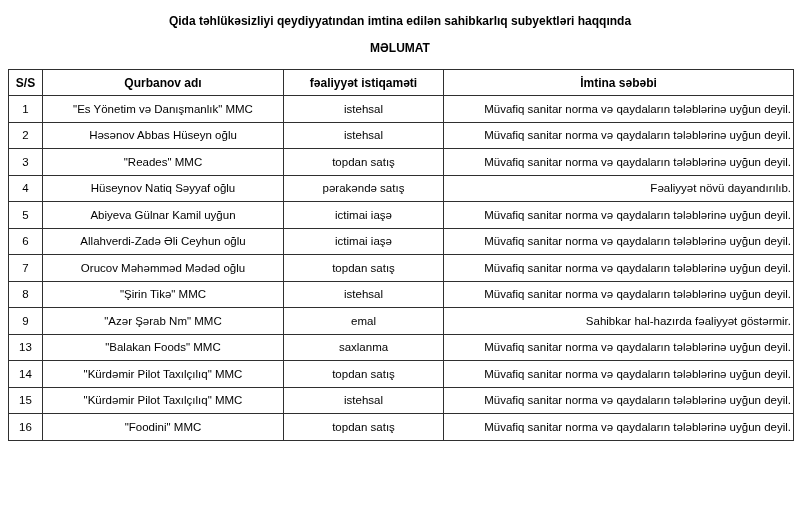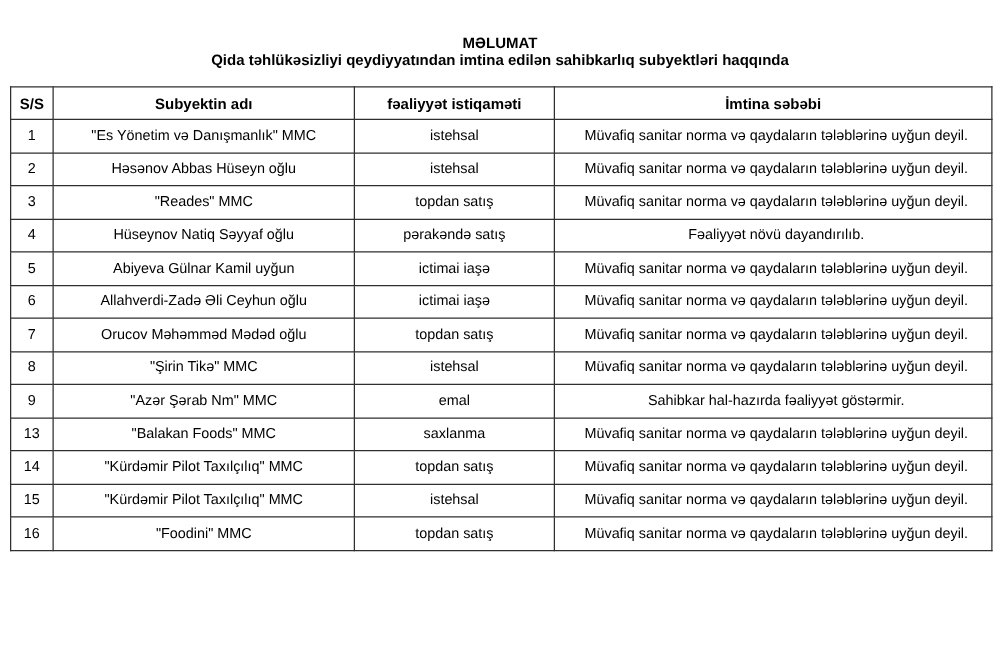--- a/index.html
+++ b/index.html
@@ -47,49 +47,49 @@
     padding: 0 2px;
   }
   table.doc-table td {
     font-size: 11.5px;
     font-weight: normal;
     text-align: center;
     height: 26.5px;
     padding: 0 2px;
   }
   table.doc-table td.reason-cell {
-    text-align: center;
+    text-align: right;
     padding-left: 7px;
   }
   col.c-num    { width: 34px; }
   col.c-name   { width: 241px; }
   col.c-activ  { width: 160px; }
   col.c-reason { width: 350px; }
 </style>
 </head>
 <body>
 
 <div class="page">
 
   <div class="title-block">
+    <div class="title-line">Qida təhlükəsizliyi qeydiyyatından imtina edilən sahibkarlıq subyektləri haqqında</div>
     <div class="title-line subtitle">MƏLUMAT</div>
-    <div class="title-line">Qida təhlükəsizliyi qeydiyyatından imtina edilən sahibkarlıq subyektləri haqqında</div>
   </div>
 
   <table class="doc-table">
     <colgroup>
       <col class="c-num">
       <col class="c-name">
       <col class="c-activ">
       <col class="c-reason">
     </colgroup>
     <thead>
       <tr id="header-row">
           <th>S/S</th>
-          <th>Subyektin adı</th>
+          <th>Qurbanov adı</th>
           <th>fəaliyyət istiqaməti</th>
           <th>İmtina səbəbi</th>
         </tr>
     </thead>
     <tbody id="table-body">
         <tr>
           <td>1</td>
           <td>"Es Yönetim və Danışmanlık" MMC</td>
           <td>istehsal</td>
           <td class="reason-cell">Müvafiq sanitar norma və qaydaların tələblərinə uyğun deyil.</td>

